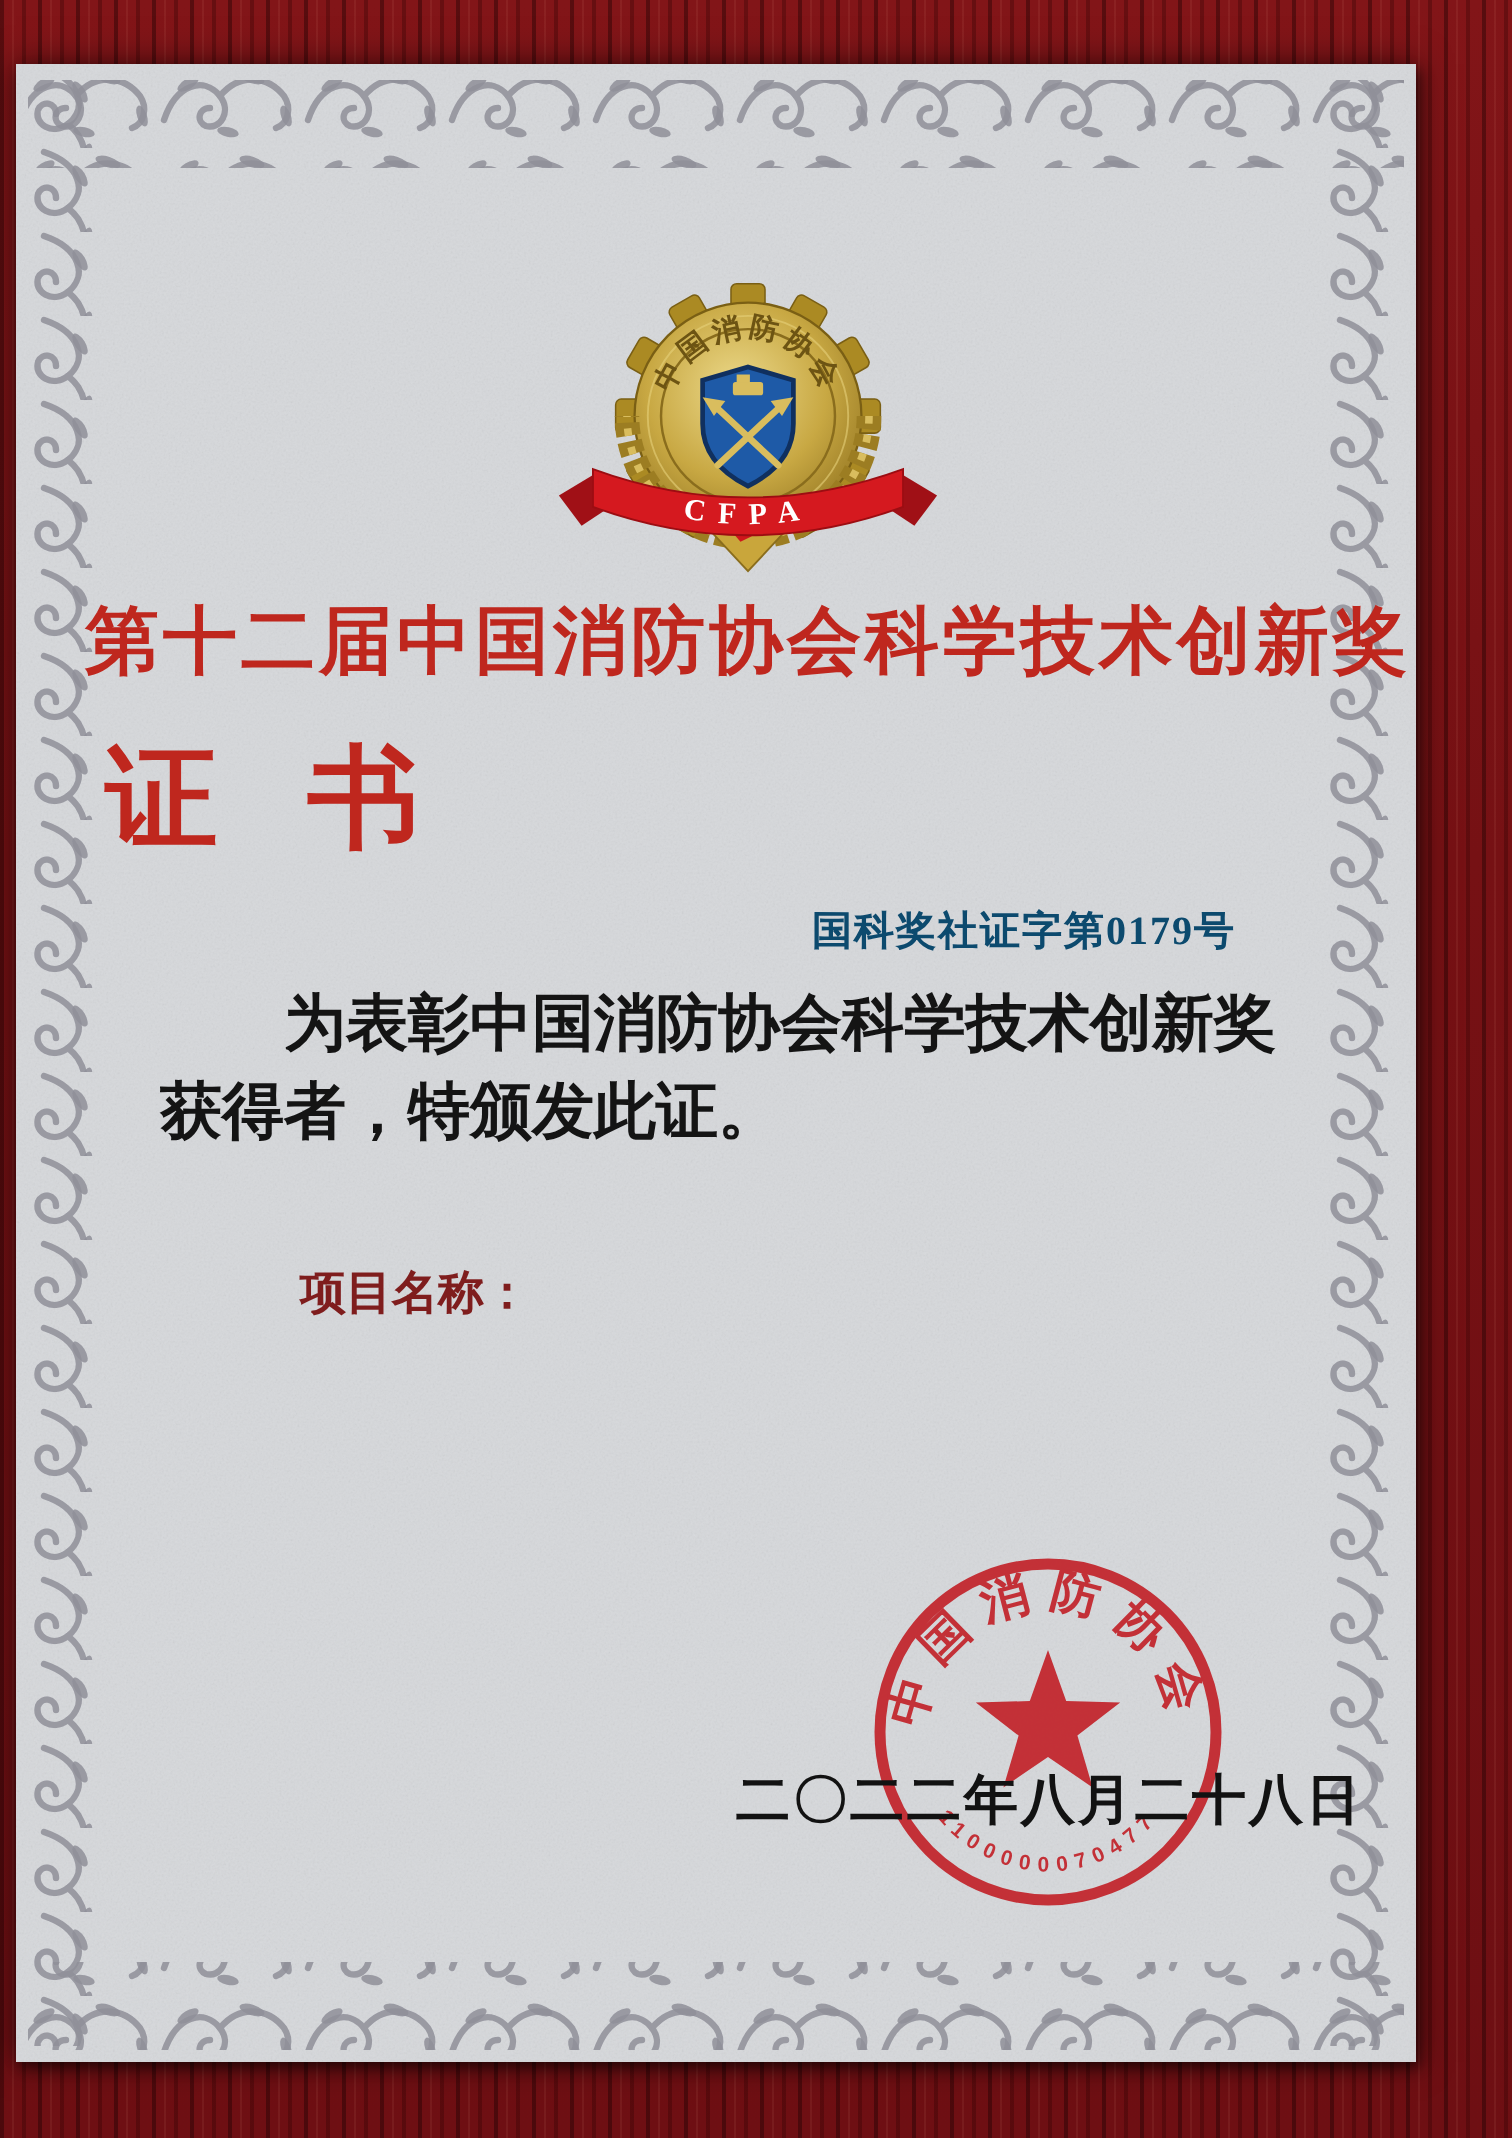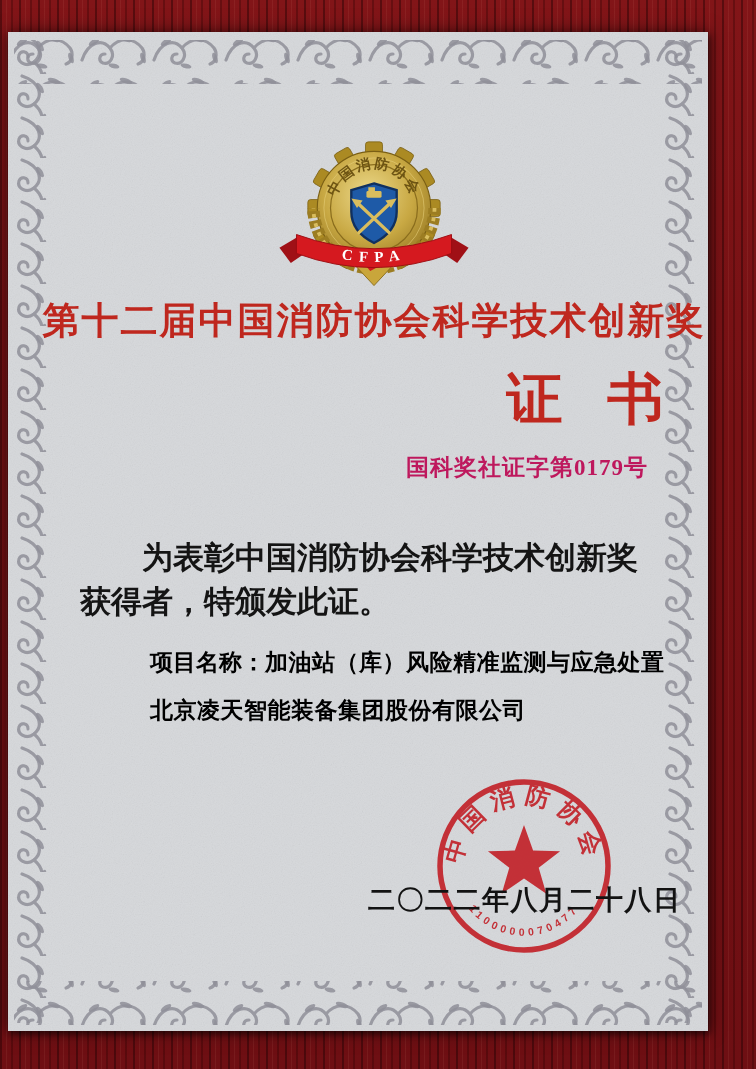--- a/index.html
+++ b/index.html
@@ -30,38 +30,38 @@
   .content{position:absolute;inset:0;color:#161616;}
 
   .emblem{position:absolute;left:262px;top:94px;width:208px;height:166px;}
 
   .title{
     position:absolute;top:264px;left:0;width:100%;text-align:center;
     font-family:"Liberation Serif",serif;font-weight:900;
     font-size:37px;letter-spacing:2px;text-indent:2px;color:#bf271e;margin-left:15px;
   }
   .certword{
-    position:absolute;top:330px;left:0;width:100%;text-align:right;
+    position:absolute;top:330px;left:0;width:100%;text-align:left;
     font-family:Liberation Sans, sans-serif;font-weight:900;
     font-size:56px;letter-spacing:.8em;text-indent:.8em;color:#bf271e;
   }
   .serial{
     position:absolute;top:420px;left:398px;
     font-family:"Liberation Serif",serif;font-weight:bold;
-    font-size:23px;letter-spacing:1px;color:#be185d;
+    font-size:20px;letter-spacing:1px;color:#0c4a6e;
   }
   .bodytext{
     position:absolute;top:458px;left:72px;right:58px;
     font-family:"Liberation Serif",serif;
-    font-size:31px;line-height:44px;color:#141414;font-weight:600;margin-top:46px;
+    font-size:31px;line-height:44px;color:#141414;font-weight:600;
   }
   .bodytext .l1{text-indent:2em;}
   .fields{
     position:absolute;top:596px;left:142px;right:40px;
-    font-size:23px;font-weight:bold;color:#000000;line-height:37px;margin-top:16px;
+    font-size:23px;font-weight:bold;color:#7f1d1d;line-height:37px;
   }
   .frow{display:flex;align-items:flex-start;}
   .frow + .frow{margin-top:11px;}
   .flabel{white-space:nowrap;}
   .fvalue{letter-spacing:.5px;}
 
   .seal{position:absolute;left:421px;top:739px;width:190px;height:190px;z-index:1;opacity:.92;}
   .date{
     position:absolute;top:850px;left:360px;z-index:3;
     font-family:Liberation Serif, serif;font-weight:bold;
@@ -195,25 +195,23 @@
 
     <div class="bodytext">
       <div class="l1">为表彰中国消防协会科学技术创新奖</div>
       <div class="l2">获得者，特颁发此证。</div>
     </div>
 
     <div class="fields">
       <div class="frow">
         <span class="flabel">项目名称：</span>
         <div class="fvalue">
-          <div>加油站（库）风险精准监测与应急处置</div>
         </div>
       </div>
       <div class="frow">
-        <div class="fvalue">北京凌天智能装备集团股份有限公司</div>
       </div>
     </div>
 
     <svg class="seal" viewBox="0 0 190 190">
       <defs>
         <path id="sealTop" d="M38.8,121.2 A62,62 0 1 1 151.2,121.2" fill="none"></path>
         <path id="sealBottom" d="M28,115 A70,70 0 0 0 162,115" fill="none"></path>
       </defs>
       <g>
         <circle cx="95" cy="95" r="84" fill="none" stroke="#c2232a" stroke-width="5.5"></circle>

